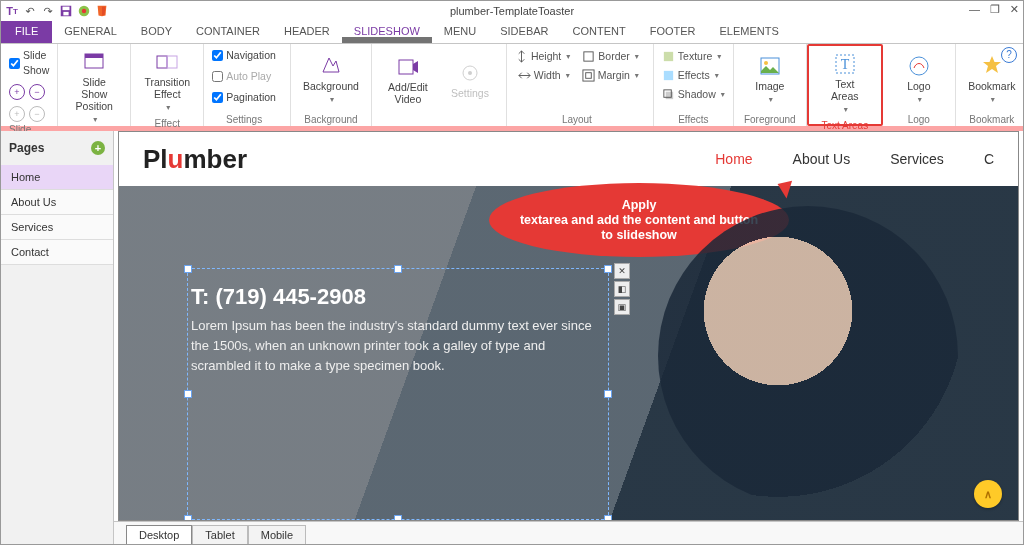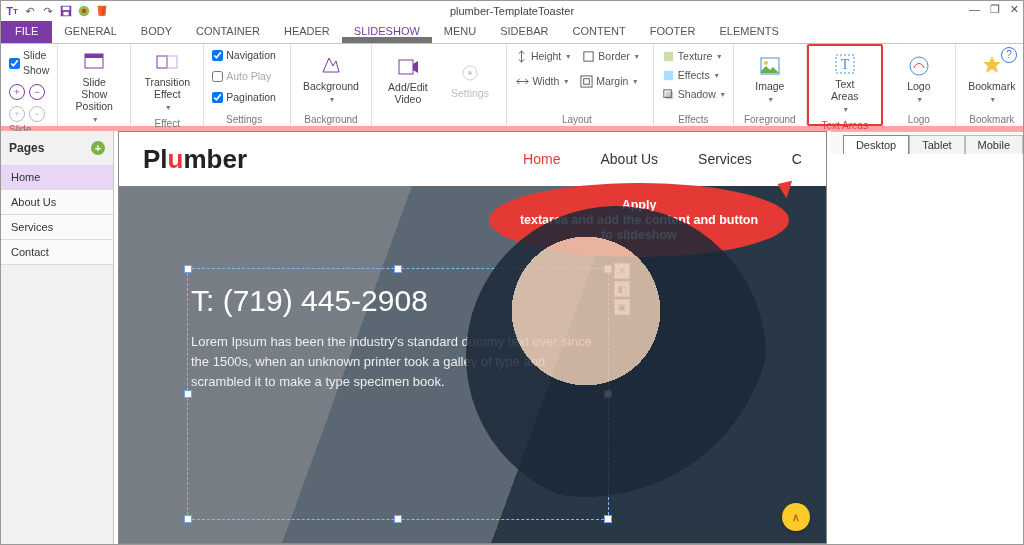--- a/index.html
+++ b/index.html
@@ -31,39 +31,39 @@
   .hl{border:2px solid #e53935;border-radius:2px}
   .hl .group-label{color:#e53935}
   
   .body{flex:1;display:flex;min-height:0}
   .sidebar{width:112px;background:#f1f1f1;border-right:1px solid #c5c5c5;display:flex;flex-direction:column}
   .sb-head{display:flex;justify-content:space-between;align-items:center;padding:10px 8px;font-size:12px;font-weight:bold}
   .plus{width:14px;height:14px;border-radius:50%;background:#7cb342;color:#fff;display:flex;align-items:center;justify-content:center;font-size:11px;font-weight:bold}
   .sb-item{padding:6px 10px;font-size:11px;border-bottom:1px solid #ddd;background:#fafafa;cursor:pointer}
   .sb-item.active{background:#e9d6f7}
   
-  .canvas-wrap{flex:1;display:flex;flex-direction:row;min-width:0}
+  .canvas-wrap{flex:1;display:flex;flex-direction:column;min-width:0}
   .canvas{flex:1;position:relative;overflow:hidden;background:#eee;border:1px solid #888;margin:0 4px}
   .siteheader{height:54px;background:#fff;display:flex;align-items:center;padding:0 24px;gap:50px}
   .logo{font-family:Arial;font-size:26px;font-weight:bold;color:#222}
   .logo b{color:#e53935}
   .nav{margin-left:auto;display:flex;gap:40px;font-size:14px}
   .nav span.active{color:#e53935}
   .hero{position:absolute;left:0;right:0;top:54px;bottom:0;background:linear-gradient(rgba(20,30,40,0.45),rgba(20,30,40,0.45)),linear-gradient(110deg,#c8ccd0 0 35%,#96a4af 35% 60%,#3a4d5e 60% 100%)}
   .hero::after{content:"";position:absolute;right:60px;top:20px;width:300px;height:300px;border-radius:50%;background:radial-gradient(circle at 40% 35%,#e8c9b2 0 28%,#1a2838 28% 70%,transparent 70%);opacity:.85}
   .textarea-sel{position:absolute;left:68px;top:82px;width:420px;height:250px;border:1px dashed #7fb8ff}
   .hdl{position:absolute;width:6px;height:6px;background:#fff;border:1px solid #6aa3ef}
   .h-tl{left:-4px;top:-4px}.h-tr{right:-4px;top:-4px}.h-bl{left:-4px;bottom:-4px}.h-br{right:-4px;bottom:-4px}
   .h-t{left:50%;top:-4px;margin-left:-4px}.h-b{left:50%;bottom:-4px;margin-left:-4px}
   .h-l{left:-4px;top:50%;margin-top:-4px}.h-r{right:-4px;top:50%;margin-top:-4px}
   .floaty{position:absolute;right:-20px;top:-6px;width:14px;display:flex;flex-direction:column;gap:2px}
   .floaty span{width:14px;height:14px;background:#eee;border:1px solid #aaa;display:flex;align-items:center;justify-content:center;font-size:9px;color:#444;cursor:pointer}
   .slide-txt{position:absolute;left:72px;top:98px;width:410px;color:#fff;font-family:Arial}
   .slide-txt h2{margin:0 0 6px;font-size:25px;font-weight:bold}
-  .slide-txt h1{margin:0 0 14px;font-size:30px;font-weight:normal}
+  .slide-txt h1{margin:0 0 6px;font-size:22px;font-weight:bold}
   .slide-txt p{margin:0 0 24px;font-size:13px;line-height:20px;color:#eee}
   .btn{display:inline-block;background:#e53935;color:#fff;padding:10px 18px;font-size:13px;cursor:pointer}
   .callout{position:absolute;left:370px;top:-3px;width:300px;height:74px;background:#e53935;border-radius:50%/50%;display:flex;align-items:center;justify-content:center;color:#fff;font-size:12.5px;font-weight:bold;text-align:center;padding:0 24px;box-sizing:border-box;line-height:15px}
   .callout::after{content:"";position:absolute;right:-6px;top:-4px;width:0;height:0;border-left:14px solid #e53935;border-top:5px solid transparent;border-bottom:12px solid transparent;transform:rotate(-32deg)}
   .fab{position:absolute;right:16px;bottom:12px;width:28px;height:28px;border-radius:50%;background:#ffca28;display:flex;align-items:center;justify-content:center;color:#b07000;font-weight:bold;box-shadow:0 1px 3px rgba(0,0,0,.3)}
   
   .viewtabs{height:22px;display:flex;align-items:flex-end;padding-left:12px;gap:0;border-top:1px solid #c5c5c5;background:#f8f8f8}
   .vt{padding:3px 12px;font-size:11px;border:1px solid #bbb;border-bottom:none;background:#f3f3f3;cursor:pointer}
   .vt.active{background:#fff;font-weight:normal;border-color:#888}
   .icon-circle{width:14px;height:14px;border:1px solid currentColor;border-radius:50%;display:flex;align-items:center;justify-content:center;font-size:9px}
@@ -215,21 +215,21 @@
               <circle cx="12" cy="12" r="7" fill="none" stroke="#777"></circle>
               <circle cx="12" cy="12" r="2" fill="#777"></circle>
             </svg>
           <span>Settings</span>
         </div>
       </div>
       <div class="group-label">&nbsp;</div>
     </div>
 
     <div class="group gbump">
-      <div class="group-body col" style="align-items:center;gap:8px">
+      <div class="group-body col" style="align-items:flex-end;gap:2px">
         <div style="display:flex;gap:12px">
           <span class="mini drop">
               <svg viewBox="0 0 14 14">
                 <path d="M7 1v12M4 4l3-3 3 3M4 10l3 3 3-3" stroke="#555" fill="none"></path>
               </svg>
               <span>Height</span>
             </span>
           <span class="mini drop">
               <svg viewBox="0 0 14 14">
                 <rect x="2" y="2" width="10" height="10" fill="none" stroke="#555"></rect>

